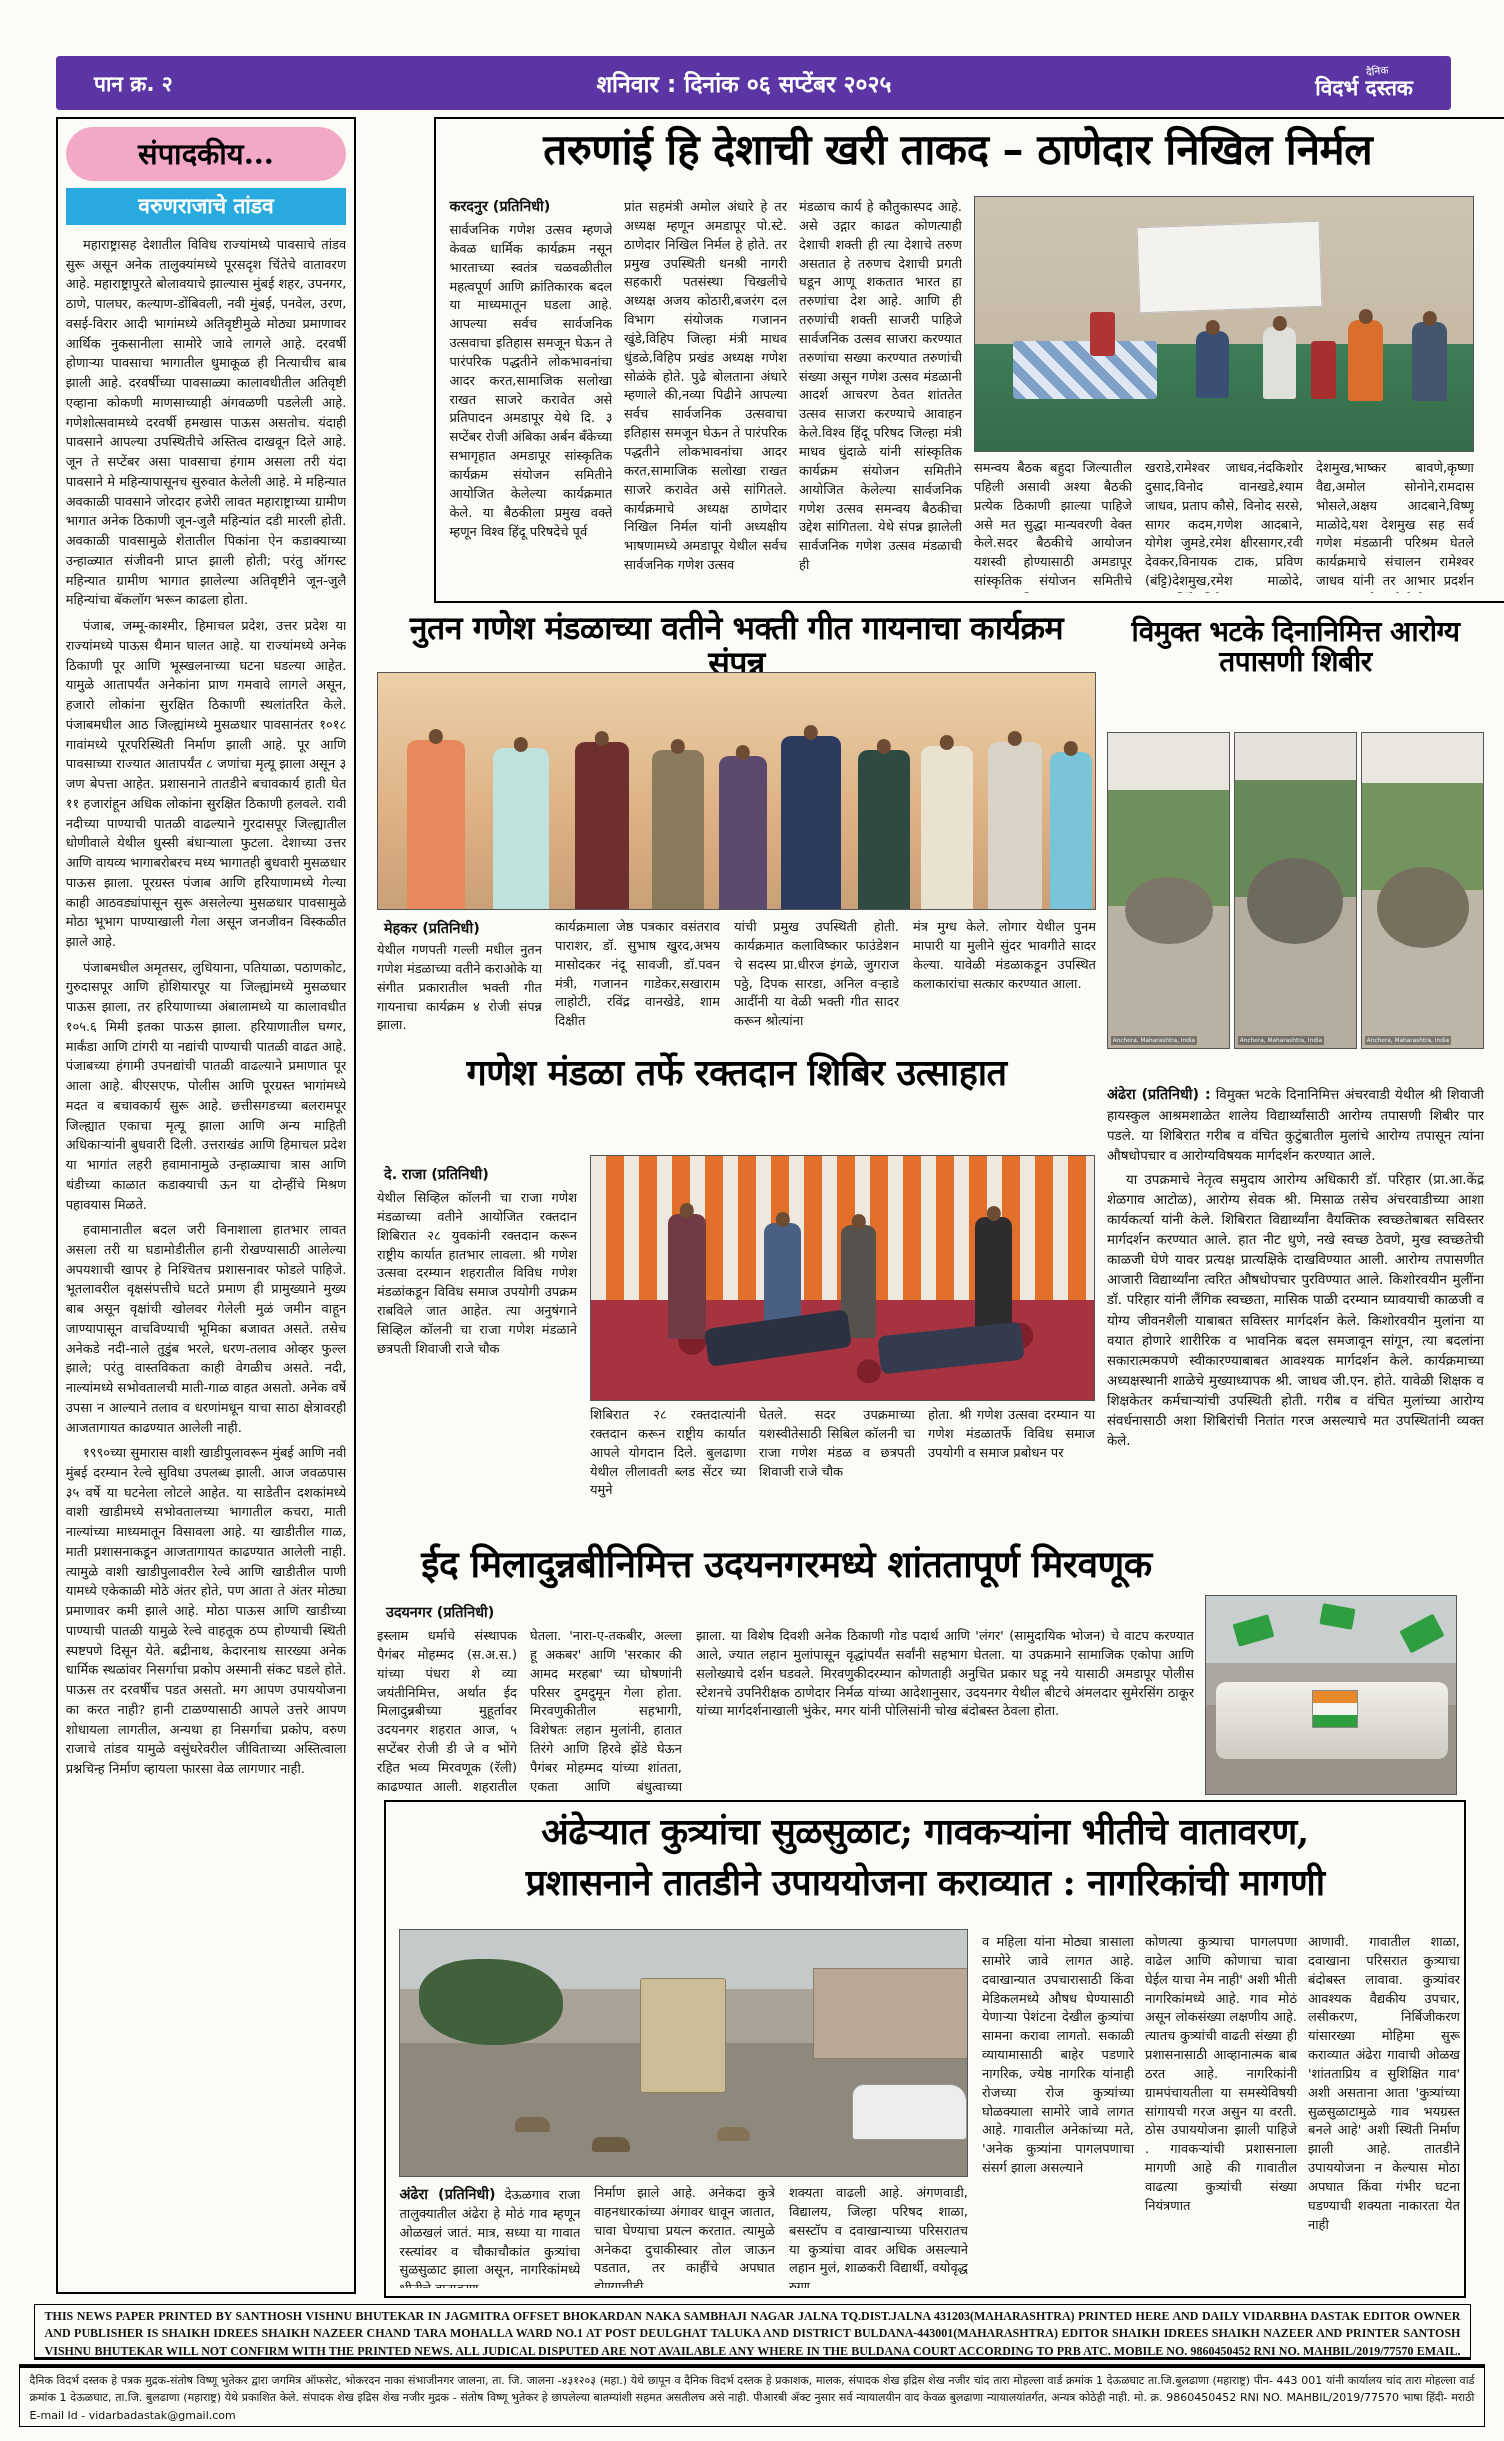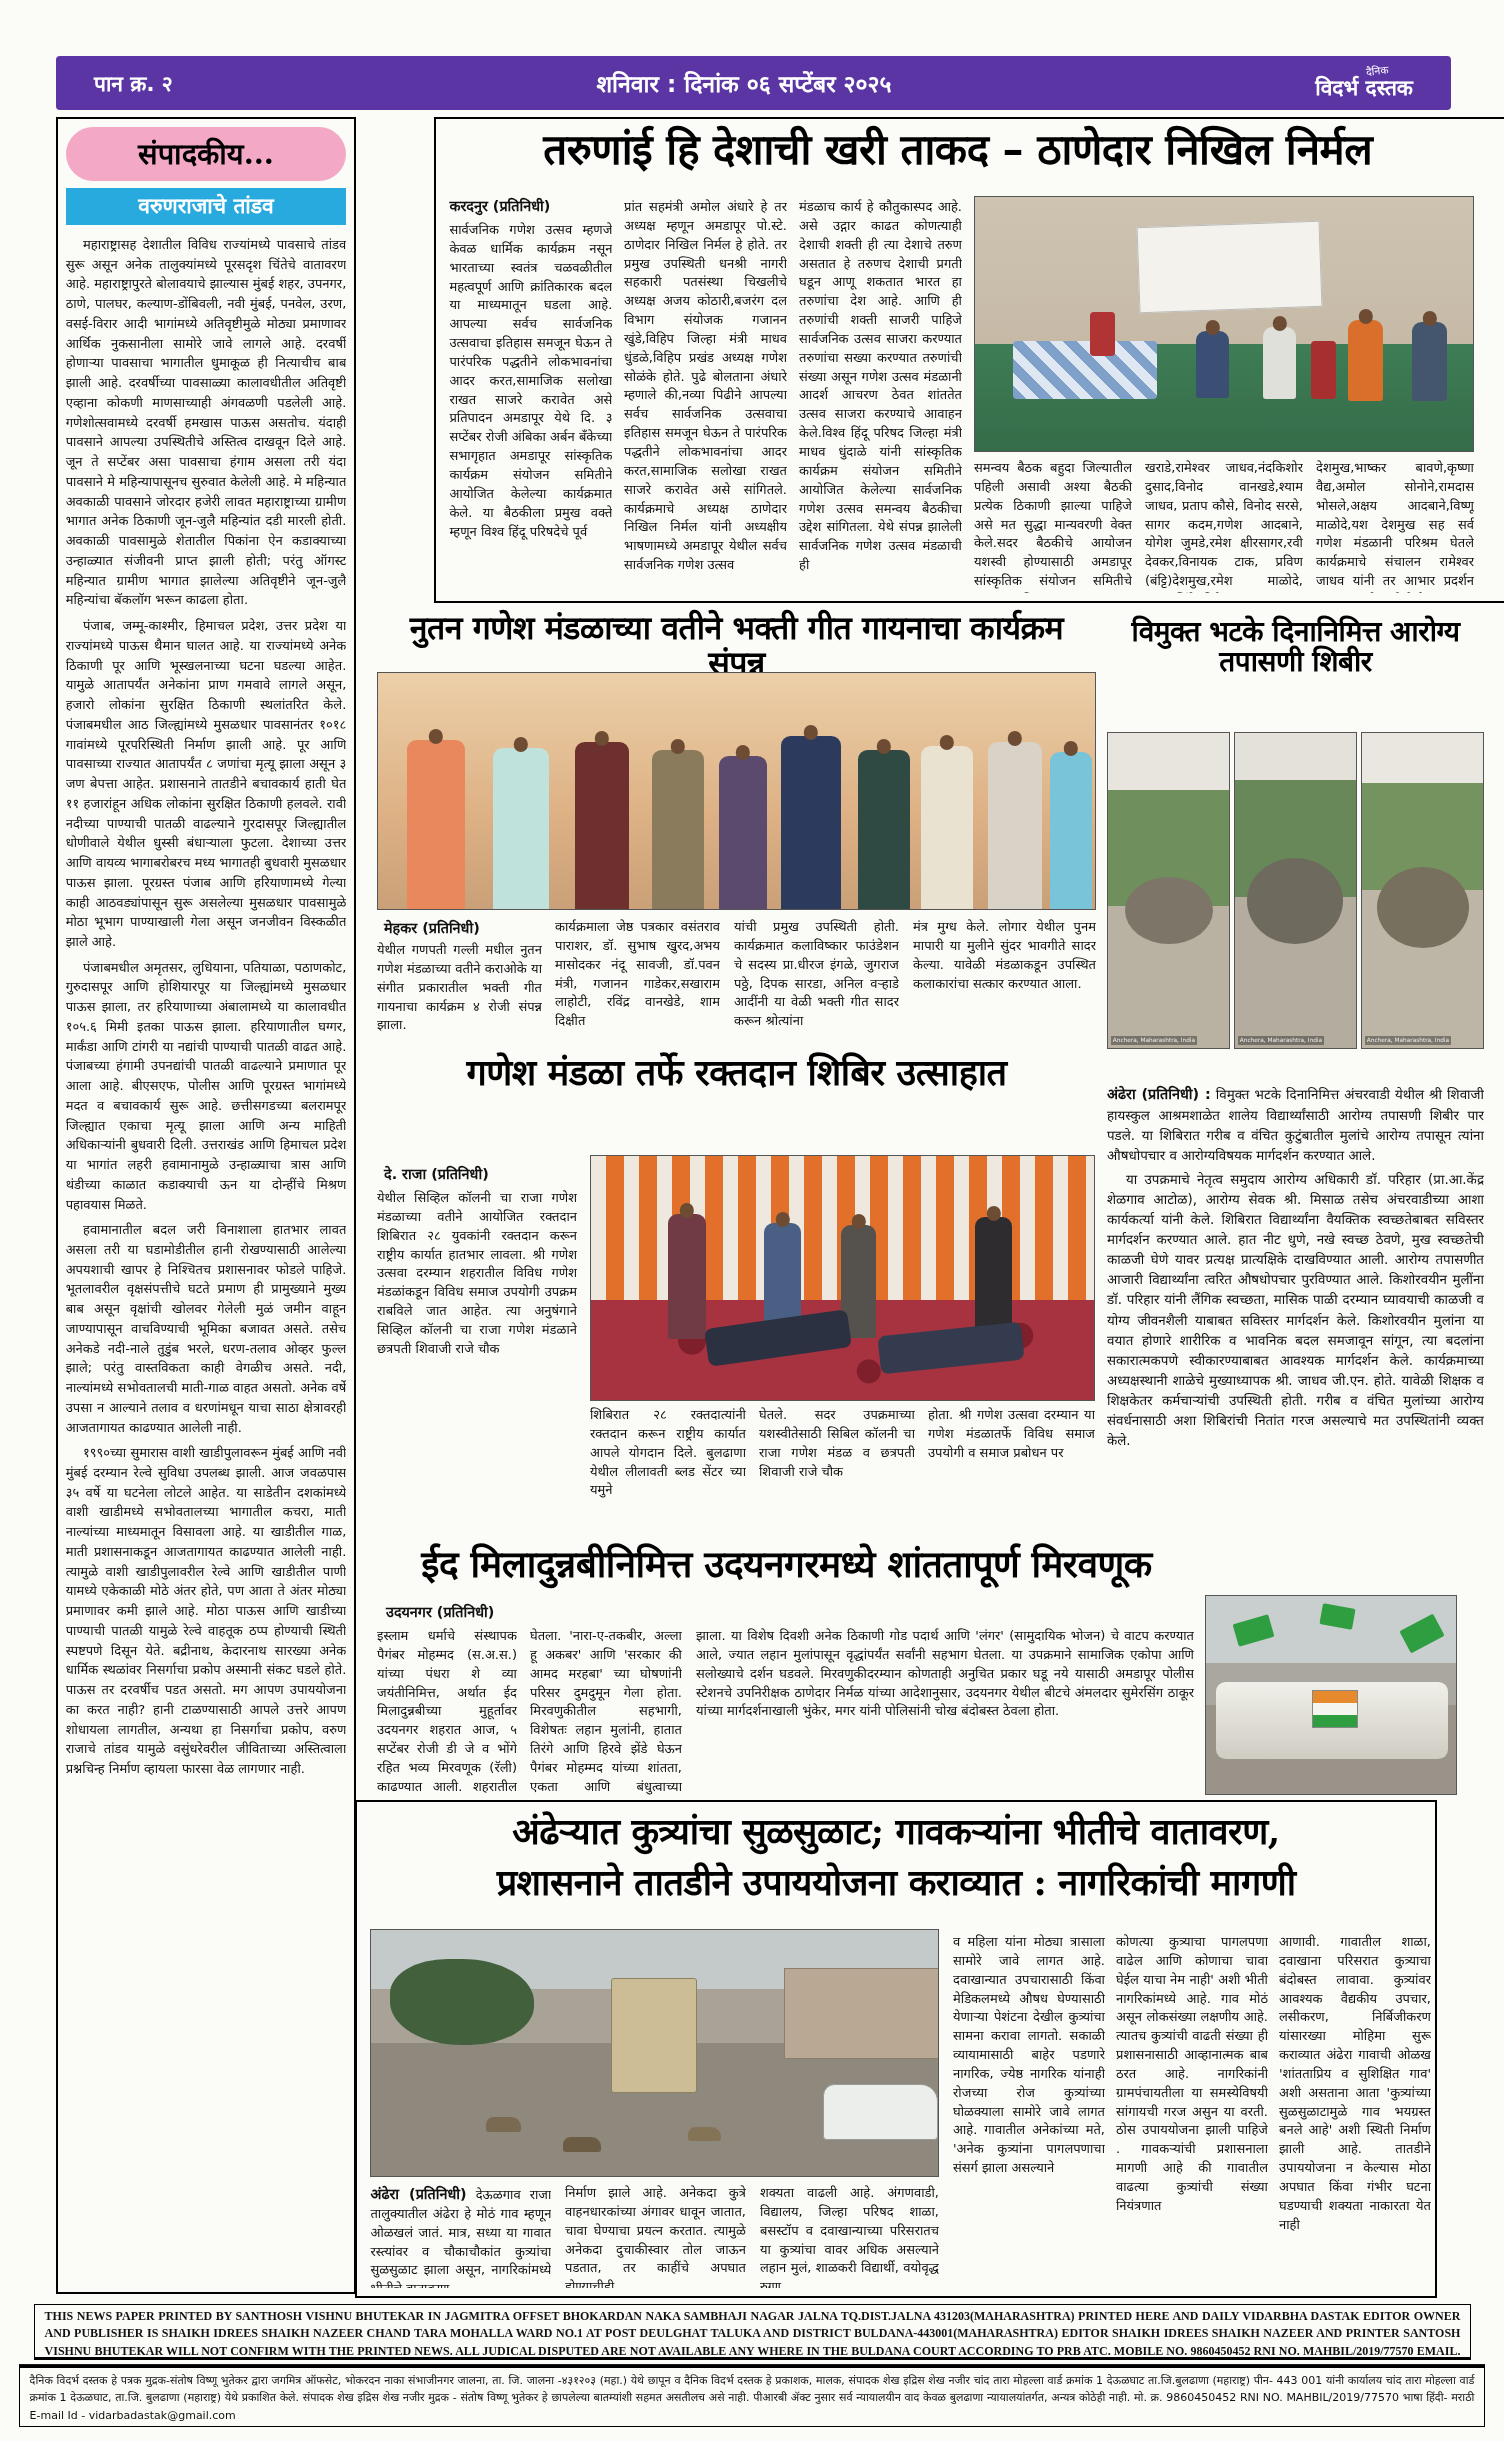--- a/index.html
+++ b/index.html
@@ -150,21 +150,21 @@
   <div class="abs col" style="left:530px;top:1627px;width:152px;height:169px">घेतला. 'नारा-ए-तकबीर, अल्ला हू अकबर' आणि 'सरकार की आमद मरहबा' च्या घोषणांनी परिसर दुमदुमून गेला होता. मिरवणुकीतील सहभागी, विशेषतः लहान मुलांनी, हातात तिरंगे आणि हिरवे झेंडे घेऊन पैगंबर मोहम्मद यांच्या शांतता, एकता आणि बंधुत्वाच्या शिकवणीचा संदेश दिला. ही मिरवणूक बाजार गल्ली, चिंचपूर रोड, बस थांबा मार्गे शांततेत पुढे सरकली आणि बुलढाणा रोड येथे तिचा समारोप झाला. या मिरवणुकीत शेकडो मुस्लिम बांधवांनी सहभाग</div>
   <div class="abs col" style="left:696px;top:1627px;width:498px;height:169px">झाला. या विशेष दिवशी अनेक ठिकाणी गोड पदार्थ आणि 'लंगर' (सामुदायिक भोजन) चे वाटप करण्यात आले, ज्यात लहान मुलांपासून वृद्धांपर्यंत सर्वांनी सहभाग घेतला. या उपक्रमाने सामाजिक एकोपा आणि सलोख्याचे दर्शन घडवले. मिरवणुकीदरम्यान कोणताही अनुचित प्रकार घडू नये यासाठी अमडापूर पोलीस स्टेशनचे उपनिरीक्षक ठाणेदार निर्मळ यांच्या आदेशानुसार, उदयनगर येथील बीटचे अंमलदार सुमेरसिंग ठाकूर यांच्या मार्गदर्शनाखाली भुंकेर, मगर यांनी पोलिसांनी चोख बंदोबस्त ठेवला होता.</div>
   <div class="photo" style="left:1205px;top:1595px;width:252px;height:200px;background:linear-gradient(180deg,#c9cecf 0 34%,#aaa79e 34% 55%,#99938a 55% 100%)">
     <div class="blob" style="left:9.6px;top:86px;width:232px;height:77px;background:linear-gradient(180deg,#f0efe9,#cfccc2);border-radius:9.6px"></div>
     <div class="flag" style="left:29px;top:23px;width:37px;height:23px"></div>
     <div class="flag" style="left:115px;top:9.6px;width:33px;height:21px;transform:rotate(10deg)"></div>
     <div class="flag" style="left:197px;top:25px;width:38px;height:25px;transform:rotate(-28deg)"></div>
     <div class="abs" style="left:106px;top:94px;width:46px;height:38px;background:linear-gradient(180deg,#e78a2e 0 33%,#f5f5f0 33% 66%,#2f9e41 66% 100%);border:1px solid #888"></div>
   </div>
 
-  <div class="abs box" style="left:355px;top:1800px;width:1082px;height:498px">
+  <div class="abs box" style="left:384px;top:1800px;width:1082px;height:498px">
     <div class="abs hl" style="left:9.6px;top:9.6px;width:1059px;font-size:36px">अंढेऱ्यात कुत्र्यांचा सुळसुळाट; गावकऱ्यांना भीतीचे वातावरण,</div>
     <div class="abs hl" style="left:9.6px;top:61px;width:1059px;font-size:36px">प्रशासनाने तातडीने उपाययोजना कराव्यात : नागरिकांची मागणी</div>
     <div class="photo" style="left:13.4px;top:127px;width:569px;height:248px;background:linear-gradient(180deg,#c4c9ca 0 24%,#a8a396 24% 46%,#8f897d 46% 100%)">
       <div class="blob" style="left:19px;top:29px;width:144px;height:86px;background:#42603c;border-radius:40% 50% 45% 50%"></div>
       <div class="abs" style="left:413px;top:38px;width:156px;height:91px;background:#b9a893;border:1px solid #8c7e6c"></div>
       <div class="abs" style="left:240px;top:48px;width:86px;height:115px;background:#cdbd97;border:1.9px solid #8e815f;border-radius:2.9px"></div>
       <div class="abs" style="left:452px;top:154px;width:115px;height:56px;background:#eceeec;border-radius:11.5px 17.3px 3.8px 3.8px;border:1px solid #999"></div>
       <div class="abs" style="left:115px;top:187px;width:35px;height:15.4px;background:#7a6a52;border-radius:7.7px 9.6px 2.9px 2.9px"></div>
       <div class="abs" style="left:192px;top:207px;width:38px;height:15.4px;background:#6d5c44;border-radius:7.7px 9.6px 2.9px 2.9px"></div>
       <div class="abs" style="left:317px;top:197px;width:33px;height:14.4px;background:#857357;border-radius:7.7px 9.6px 2.9px 2.9px"></div>

